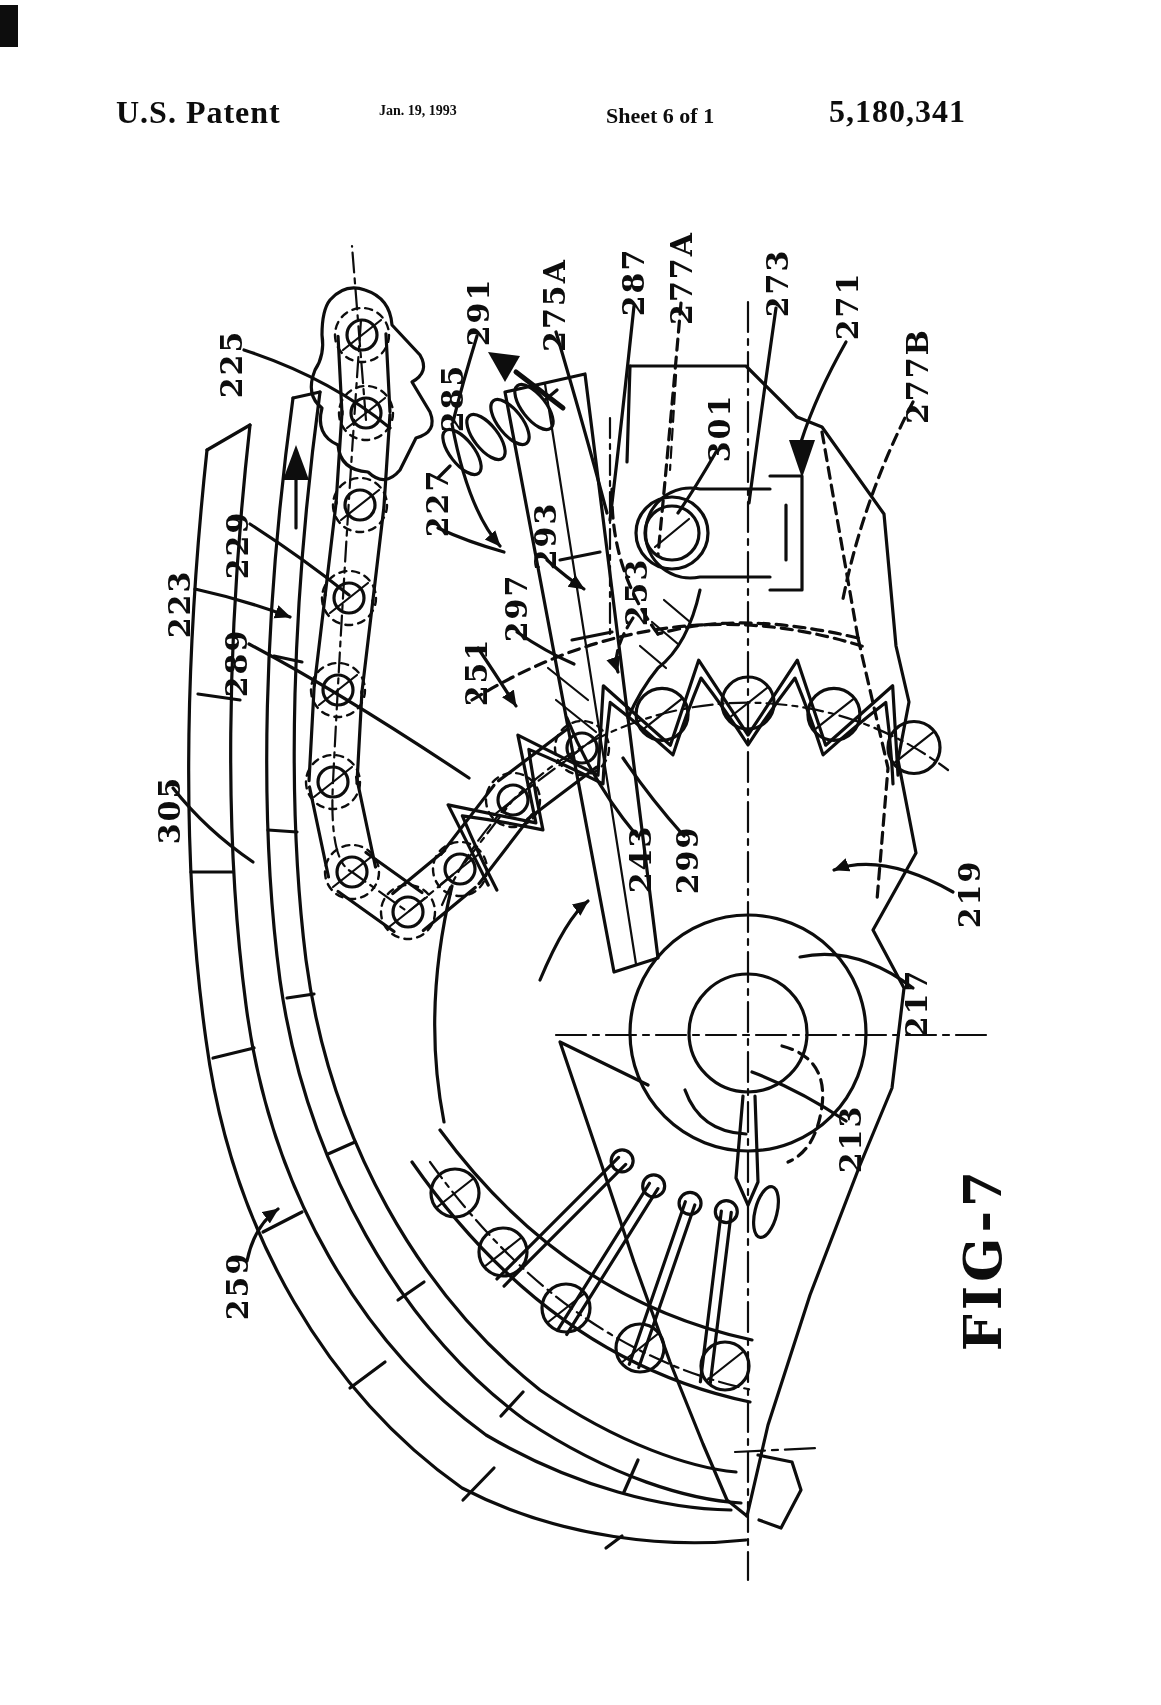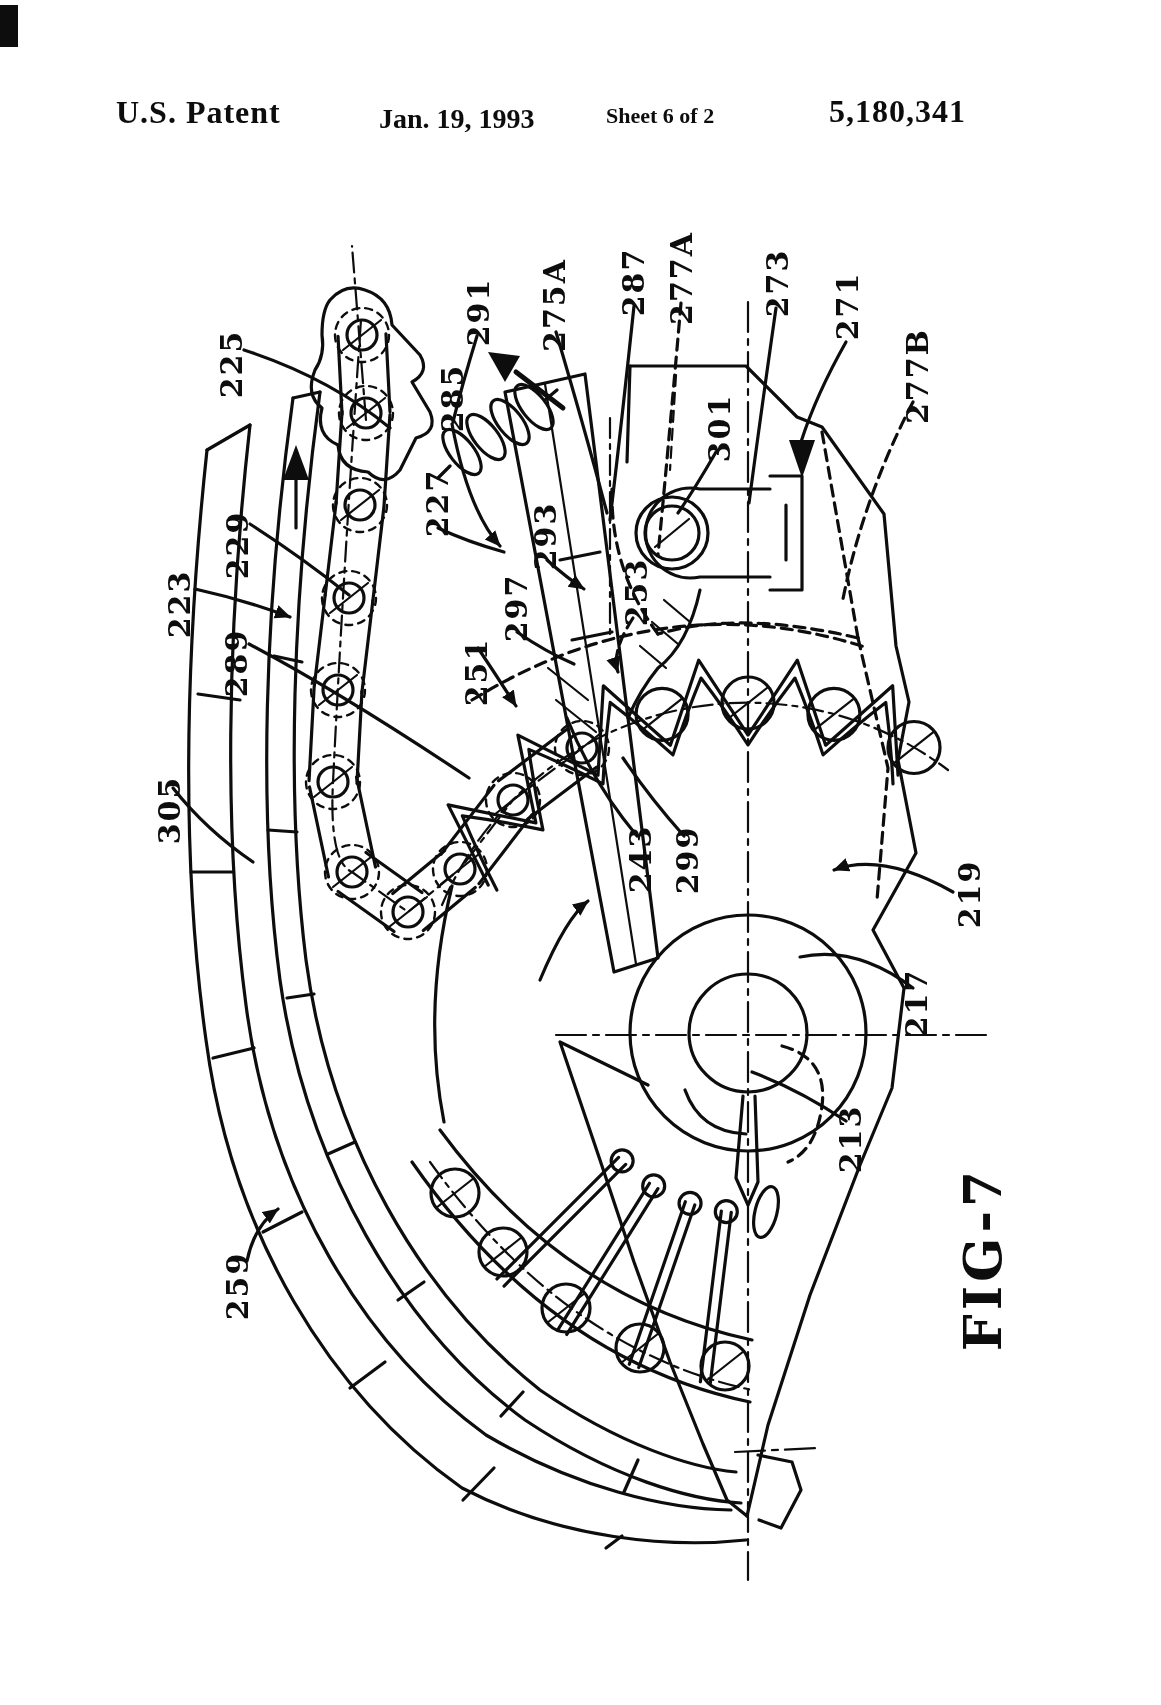--- a/index.html
+++ b/index.html
@@ -1,20 +1,20 @@
 <!DOCTYPE html>
 <html><head>
 <meta charset="utf-8">
 <style>
   html,body{margin:0;padding:0;background:#e8e8e8;}
   .page{position:relative;width:1161px;height:1705px;background:#ffffff;overflow:hidden;
         font-family:"Liberation Serif", serif;color:#0d0d0d;text-decoration:underline;}
   .hdr{position:absolute;white-space:nowrap;font-weight:bold;}
   .hdr.pub{left:116px;top:94px;font-size:32px;letter-spacing:1px;}
-  .hdr.date{left:379px;top:103px;font-size:28px;}
+  .hdr.date{left:379px;top:103px;font-size:14px;}
   .hdr.sheet{left:606px;top:103px;font-size:22px;}
   .hdr.patnum{left:819px;top:93px;font-size:32px;letter-spacing:1px;margin-left:10px;}
   .artifact{position:absolute;left:0;top:5px;width:18px;height:42px;background:#0d0d0d;}
   svg{position:absolute;left:0;top:0;}
   svg .ln{stroke:#0d0d0d;fill:none;stroke-width:3.2;stroke-linejoin:round;stroke-linecap:round;}
   svg .thin{stroke-width:2.2;}
   svg .dash{stroke-dasharray:11 7;}
   svg .cdash{stroke-dasharray:30 7 6 7;}
   svg .sdash{stroke-dasharray:20 6 5 6;stroke-width:2.2;}
   svg .solidfill{fill:#0d0d0d;stroke:none;}
@@ -24,21 +24,21 @@
   .labels text.caption{font-size:52px;letter-spacing:4px;}
 </style>
 </head>
 <body>
 
 <div class="page">
   <div class="artifact"></div>
 
   <div class="hdr pub">U.S. Patent</div>
   <div class="hdr date">Jan. 19, 1993</div>
-  <div class="hdr sheet">Sheet 6 of 2</div>
+  <div class="hdr sheet">Sheet 6 of 1</div>
   <div class="hdr patnum">5,180,341</div>
 
   <svg id="fig" width="1161" height="1705" viewBox="0 0 1161 1705">
     <defs>
       <marker id="ah" markerWidth="20" markerHeight="16" refX="15" refY="7" orient="auto" markerUnits="userSpaceOnUse">
         <path d="M0,0 L16,7 L0,14 Z" fill="#0d0d0d"></path>
       </marker>
     </defs>
 
     <g class="ln">

